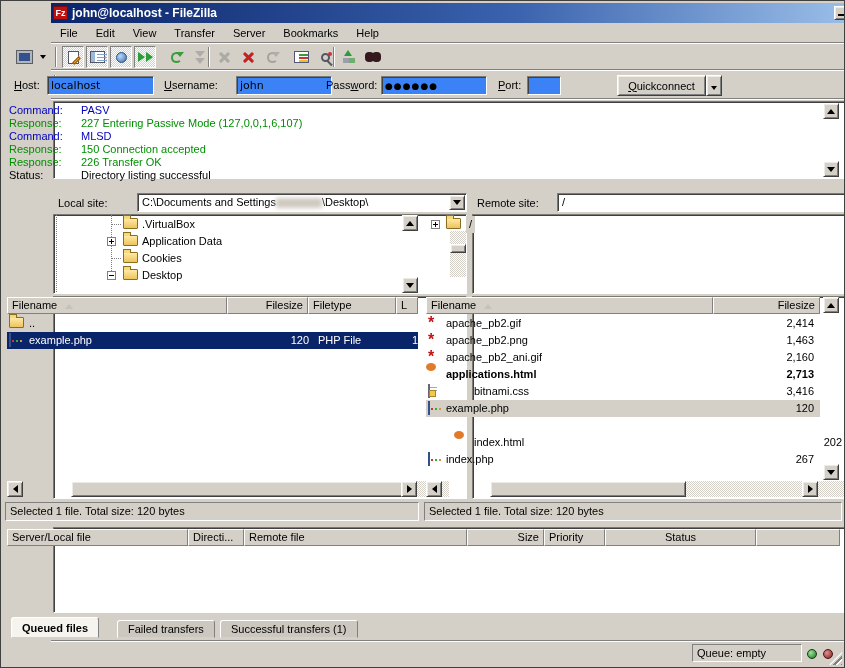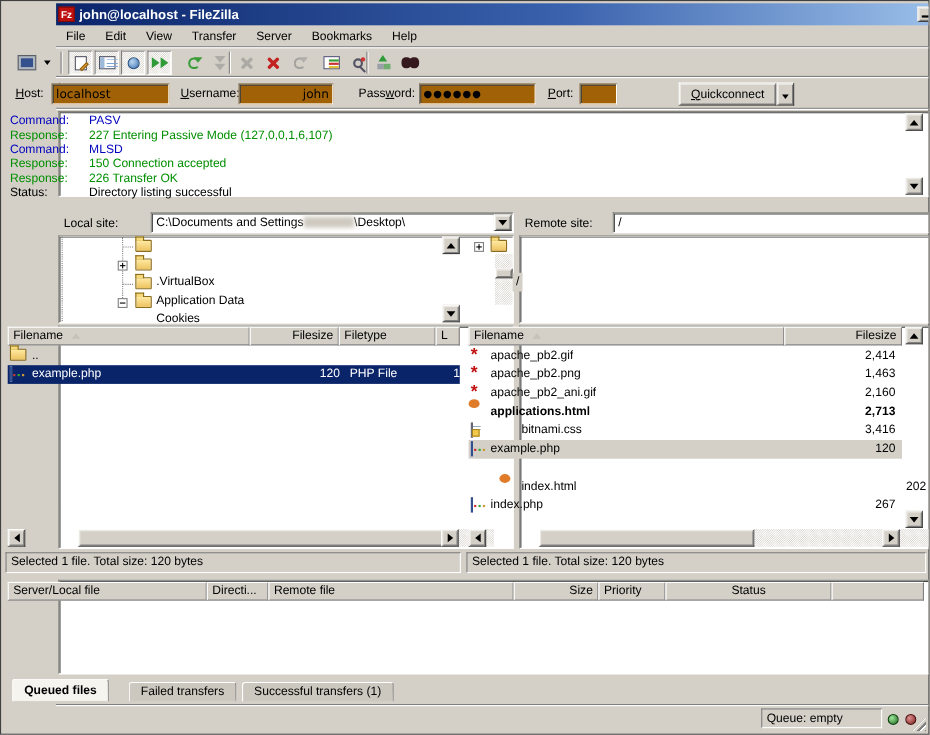--- a/index.html
+++ b/index.html
@@ -4,21 +4,21 @@
 <style>
   html,body{margin:0;padding:0;background:#9a9a9a;}
   *{box-sizing:border-box;}
   .win{position:relative;width:845px;height:668px;background:#d4d0c8;
        font-family:"Liberation Sans",sans-serif;font-size:11px;color:#000;
        border:1px solid #404040;outline:1px solid #808080;overflow:hidden;}
   .abs{position:absolute;margin-left:48px;}
   
   .raised{border:1px solid;border-color:#fff #808080 #808080 #fff;background:#d4d0c8;}
   .raised2{border:1px solid;border-color:#fff #404040 #404040 #fff;background:#d4d0c8;box-shadow:inset 1px 1px 0 #ecebe5,inset -1px -1px 0 #808080;}
-  .field{background:#a16207;border:1px solid;border-color:#7b7b73 #fff #fff #7b7b73;box-shadow:inset 1px 1px 0 #404040;}
+  .field{background:#3b82f6;border:1px solid;border-color:#7b7b73 #fff #fff #7b7b73;box-shadow:inset 1px 1px 0 #404040;}
   .hgroove{height:2px;border-top:1px solid #808080;border-bottom:1px solid #fff;}
   .vgroove{width:2px;border-left:1px solid #808080;border-right:1px solid #fff;height:20px;}
   .checker{background-color:#fff;
     background-image:linear-gradient(45deg,#d4d0c8 25%,transparent 25%,transparent 75%,#d4d0c8 75%),
                      linear-gradient(45deg,#d4d0c8 25%,transparent 25%,transparent 75%,#d4d0c8 75%);
     background-size:2px 2px;background-position:0 0,1px 1px;}
   
   .titlebar{left:2px;top:2px;width:839px;height:20px;display:flex;align-items:center;
     background:linear-gradient(90deg,#0a246a 0%,#3a62ad 55%,#a6caf0 100%);padding:0 2px;}
   .fzlogo{width:15px;height:14px;background:#bf1010;border:1px solid #7a0a0a;color:#fff;
@@ -80,21 +80,21 @@
   .t-rt{border-top:4px solid transparent;border-bottom:4px solid transparent;border-left:5px solid #000;}
   
   .treebox{background:#fff;}
   .dotline{position:absolute;border-left:1px dotted #808080;width:0;}
   .dothstub{position:absolute;border-top:1px dotted #808080;height:0;}
   .expander{position:absolute;width:9px;height:9px;background:#fff;border:1px solid #808080;}
   .expander::before{content:"";position:absolute;left:1px;top:3px;width:5px;height:1px;background:#000;}
   .expander.plus::after{content:"";position:absolute;left:3px;top:1px;width:1px;height:5px;background:#000;}
   .folder{position:absolute;width:15px;height:11px;background:linear-gradient(#ffe9a2,#edc35f);border:1px solid #8a6d1f;border-radius:1px;}
   .folder::before{content:"";position:absolute;left:-1px;top:-4px;width:6px;height:3px;background:#f6d97a;border:1px solid #8a6d1f;border-bottom:none;}
-  .treelabel{position:absolute;line-height:17px;white-space:nowrap;margin-top:32px;}
+  .treelabel{position:absolute;line-height:17px;white-space:nowrap;}
   .hdrcell{position:absolute;height:17px;background:#d4d0c8;border:1px solid;border-color:#fff #808080 #808080 #fff;
     line-height:15px;padding:0 4px;overflow:hidden;white-space:nowrap;}
   .sortup{display:inline-block;width:0;height:0;border-left:4px solid transparent;border-right:4px solid transparent;
     border-bottom:5px solid #c6c2b8;margin-left:8px;}
   .cell{position:absolute;line-height:17px;white-space:nowrap;overflow:hidden;}
   .r{text-align:right;}
   .filerow{position:absolute;height:17px;}
   .sel-act{background:#0a246a;color:#fff;}
   .sel-inact{background:#d4d0c8;}
   
@@ -229,21 +229,21 @@
         <i class="l"></i>
         <i class="r"></i>
       </span>
     </div>
   <div class="abs hgroove" style="left:2px;top:68px;width:841px;"></div>
 
   <div class="abs vgroove" style="left:5px;top:74px;"></div>
   <span class="qlabel" style="left:13px;"><u>H</u><span>ost:</span></span>
   <input class="qinput field" style="left: 46px; width: 107px;" value="localhost">
   <span class="qlabel" style="left:163px;"><u>U</u><span>sername:</span></span>
-  <input class="qinput field" style="left: 216px; width: 86px; text-align: right;" value="john">
+  <input class="qinput field" style="left: 235px; width: 96px;" value="john">
   <span class="qlabel" style="left:325px;"><span>Pass</span><u>w</u><span>ord:</span></span>
   <input class="qinput field" style="left: 380px; width: 106px; font-size: 9px; letter-spacing: 1px;" value="●●●●●●">
   <span class="qlabel" style="left:497px;"><u>P</u><span>ort:</span></span>
   <input class="qinput field" style="left: 526px; width: 34px;" value="">
   <button class="abs raised2" style="left:568px;top:74px;width:89px;height:21px;font-family:'Liberation Sans',sans-serif;font-size:11px;"><u>Q</u><span>uickconnect</span></button>
   <button class="abs raised2" style="left:657px;top:74px;width:16px;height:21px;padding:0;"><span class="tri t-dn" style="display:inline-block;border-left-width:3px;border-right-width:3px;border-top-width:4px;"></span></button>
   <div class="abs hgroove" style="left:2px;top:97px;width:841px;"></div>
 
   <div class="abs field" style="left:4px;top:100px;width:837px;height:78px;background:#fff;"></div>
   <div class="logrow t-cmd" style="top:103px;"><span class="logtype">Command:</span><span>PASV</span></div>

